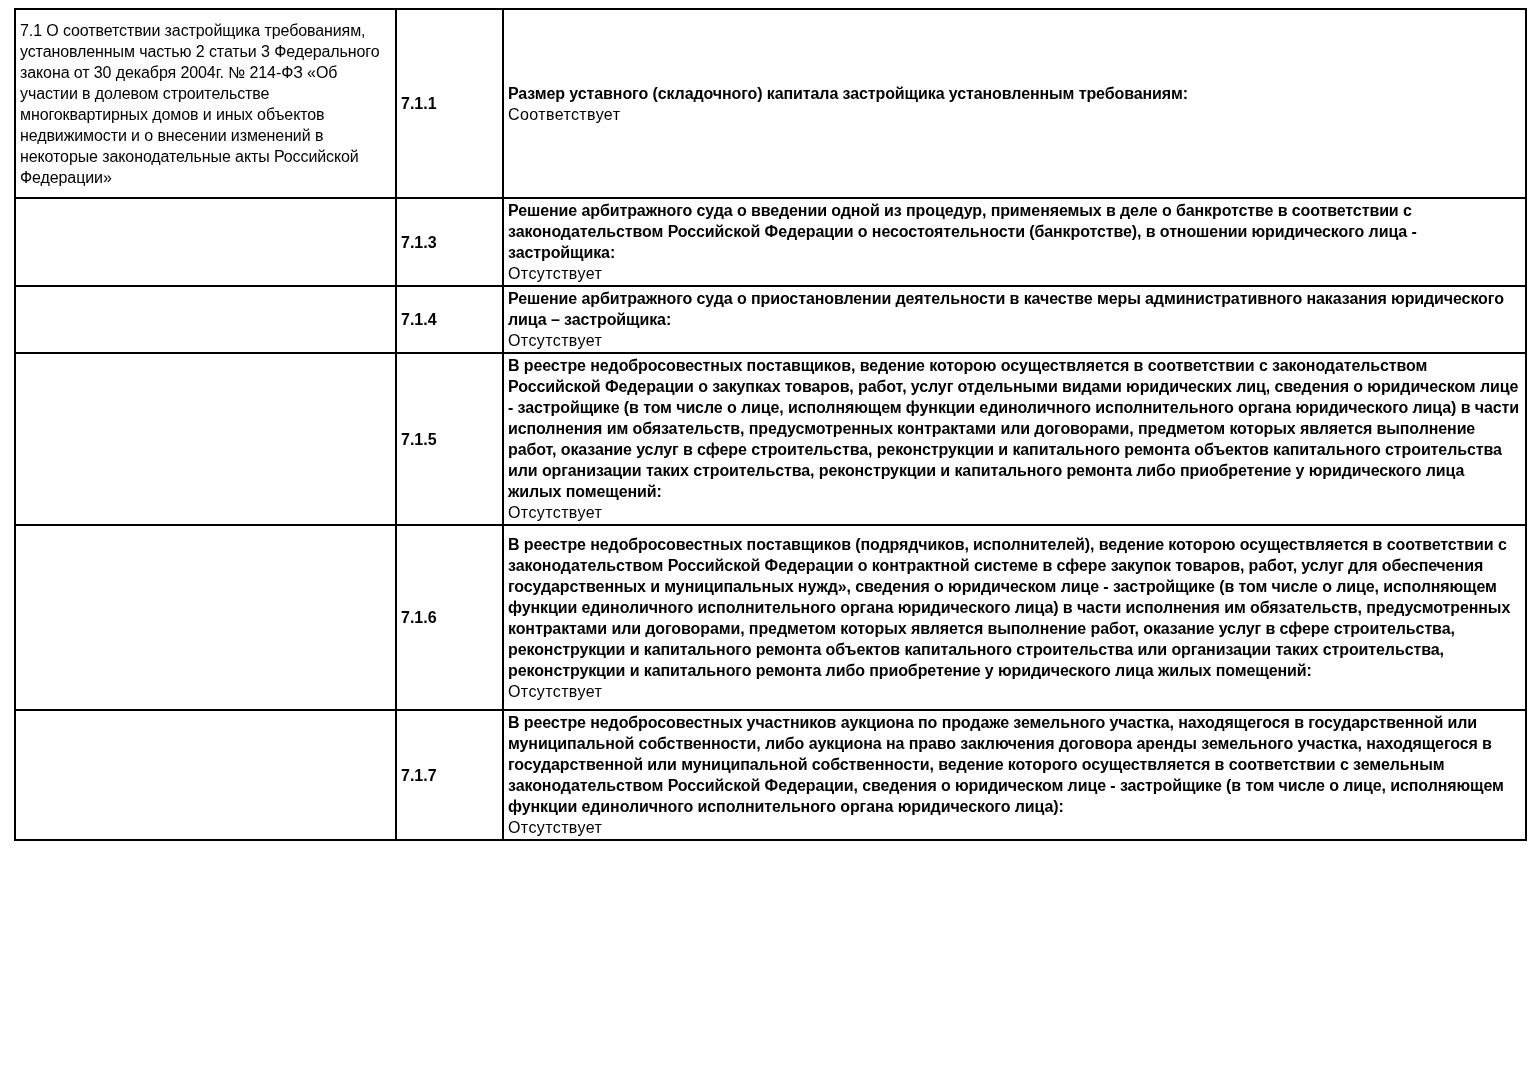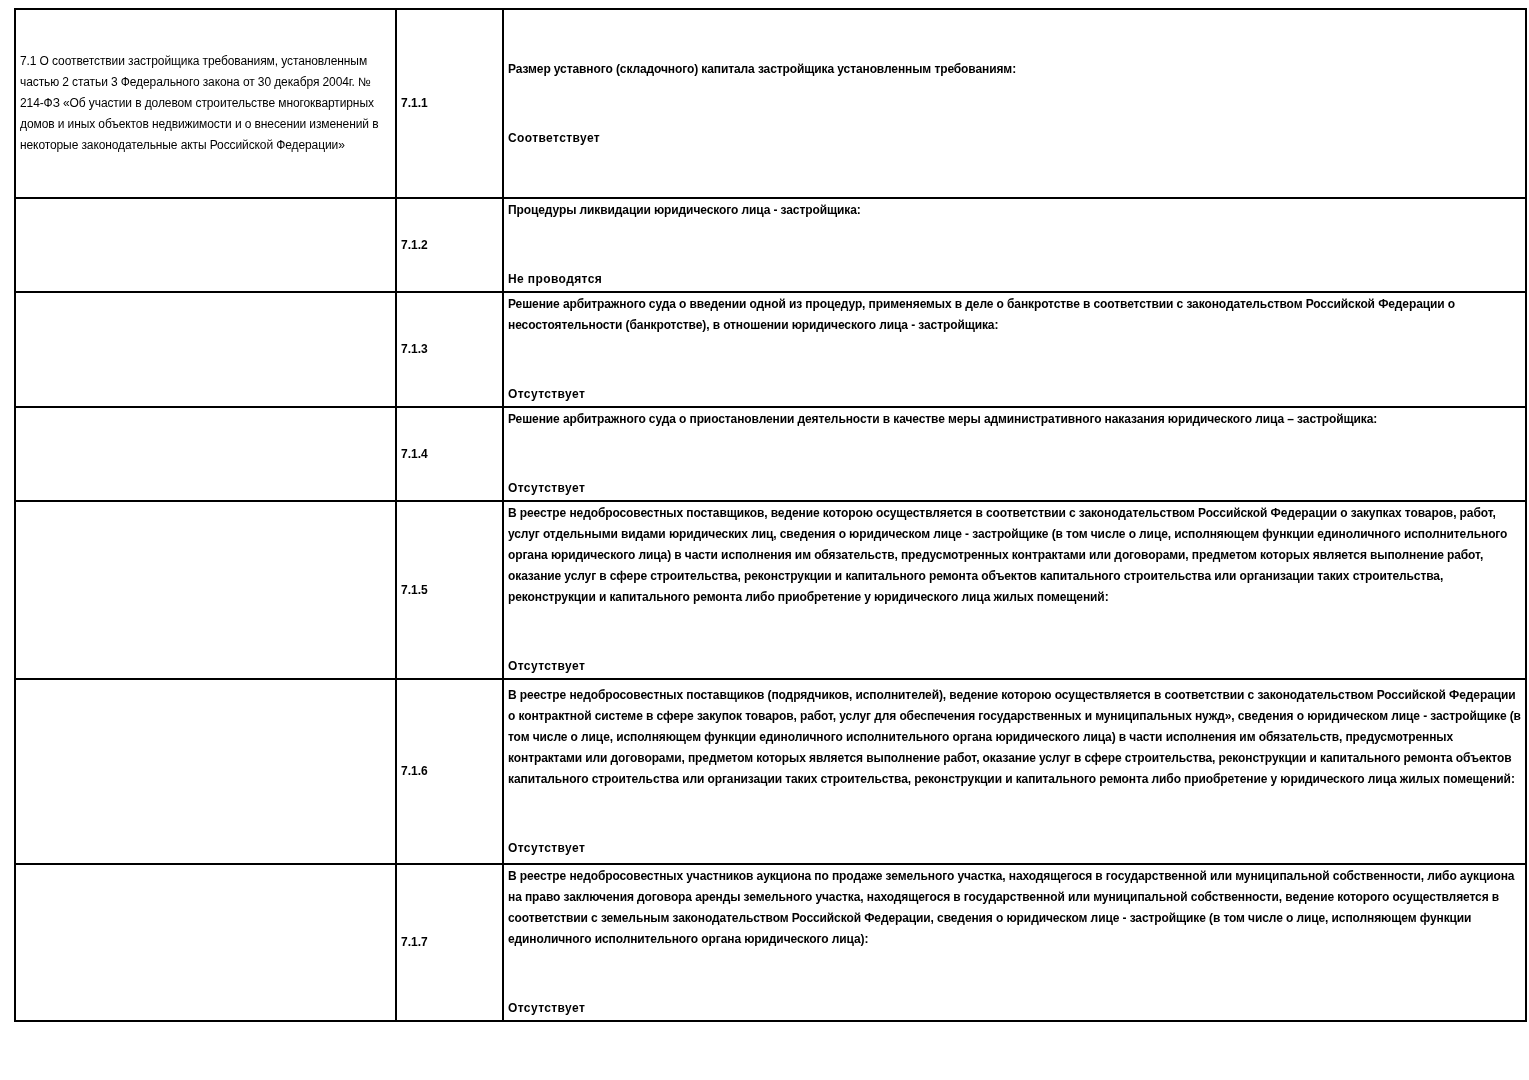--- a/index.html
+++ b/index.html
@@ -16,44 +16,43 @@
     position: relative;
     overflow: hidden;
   }
   table.compliance {
     position: absolute;
     top: 8px;
     left: 14px;
     border-collapse: collapse;
     table-layout: fixed;
     width: 1501px;
-    font-size: 12px;
+    font-size: 16px;
     line-height: 21px;
   }
   table.compliance td {
     border: 2px solid #000000;
     vertical-align: middle;
     padding: 1px 4px;
     overflow: hidden;
   }
   td.col-section { width: 371px; vertical-align: top; }
   td.col-code    { width: 97px; font-weight: bold;  }
   td.col-desc    { width: 1013px; }
 
   .section-title {
     letter-spacing: -0.1px;
   }
   .desc {
     letter-spacing: -0.1px;
     font-weight: bold;
   }
   .status {
-    font-weight: bold;
+    font-weight: normal;
     letter-spacing: 0.4px;
-    margin-top: 48px;
   }
   tr.r1 { height: 189px; }
   tr.r2 { height: 45px;  }
   tr.r3 { height: 84px;  }
   tr.r4 { height: 64px;  }
   tr.r5 { height: 161px; }
   tr.r6 { height: 185px; }
   tr.r7 { height: 126px; }
 </style>
 </head>
@@ -65,30 +64,20 @@
       <tr class="r1">
         <td class="col-section">
           <div class="section-title">7.1 О соответствии застройщика требованиям, установленным частью 2 статьи 3 Федерального закона от 30 декабря 2004г. № 214-ФЗ «Об участии в долевом строительстве многоквартирных домов и иных объектов недвижимости и о внесении изменений в некоторые законодательные акты Российской Федерации»</div>
         </td>
         <td class="col-code">
           <span>7.1.1</span>
         </td>
         <td class="col-desc">
           <div class="desc">Размер уставного (складочного) капитала застройщика установленным требованиям:</div>
           <div class="status">Соответствует</div>
-        </td>
-      </tr>
-      <tr class="r2">
-        <td class="col-section"></td>
-        <td class="col-code">
-          <span>7.1.2</span>
-        </td>
-        <td class="col-desc">
-          <div class="desc">Процедуры ликвидации юридического лица - застройщика:</div>
-          <div class="status">Не проводятся</div>
         </td>
       </tr>
       <tr class="r3">
         <td class="col-section"></td>
         <td class="col-code">
           <span>7.1.3</span>
         </td>
         <td class="col-desc">
           <div class="desc">Решение арбитражного суда о введении одной из процедур, применяемых в деле о банкротстве в соответствии с законодательством Российской Федерации о несостоятельности (банкротстве), в отношении юридического лица - застройщика:</div>
           <div class="status">Отсутствует</div>

